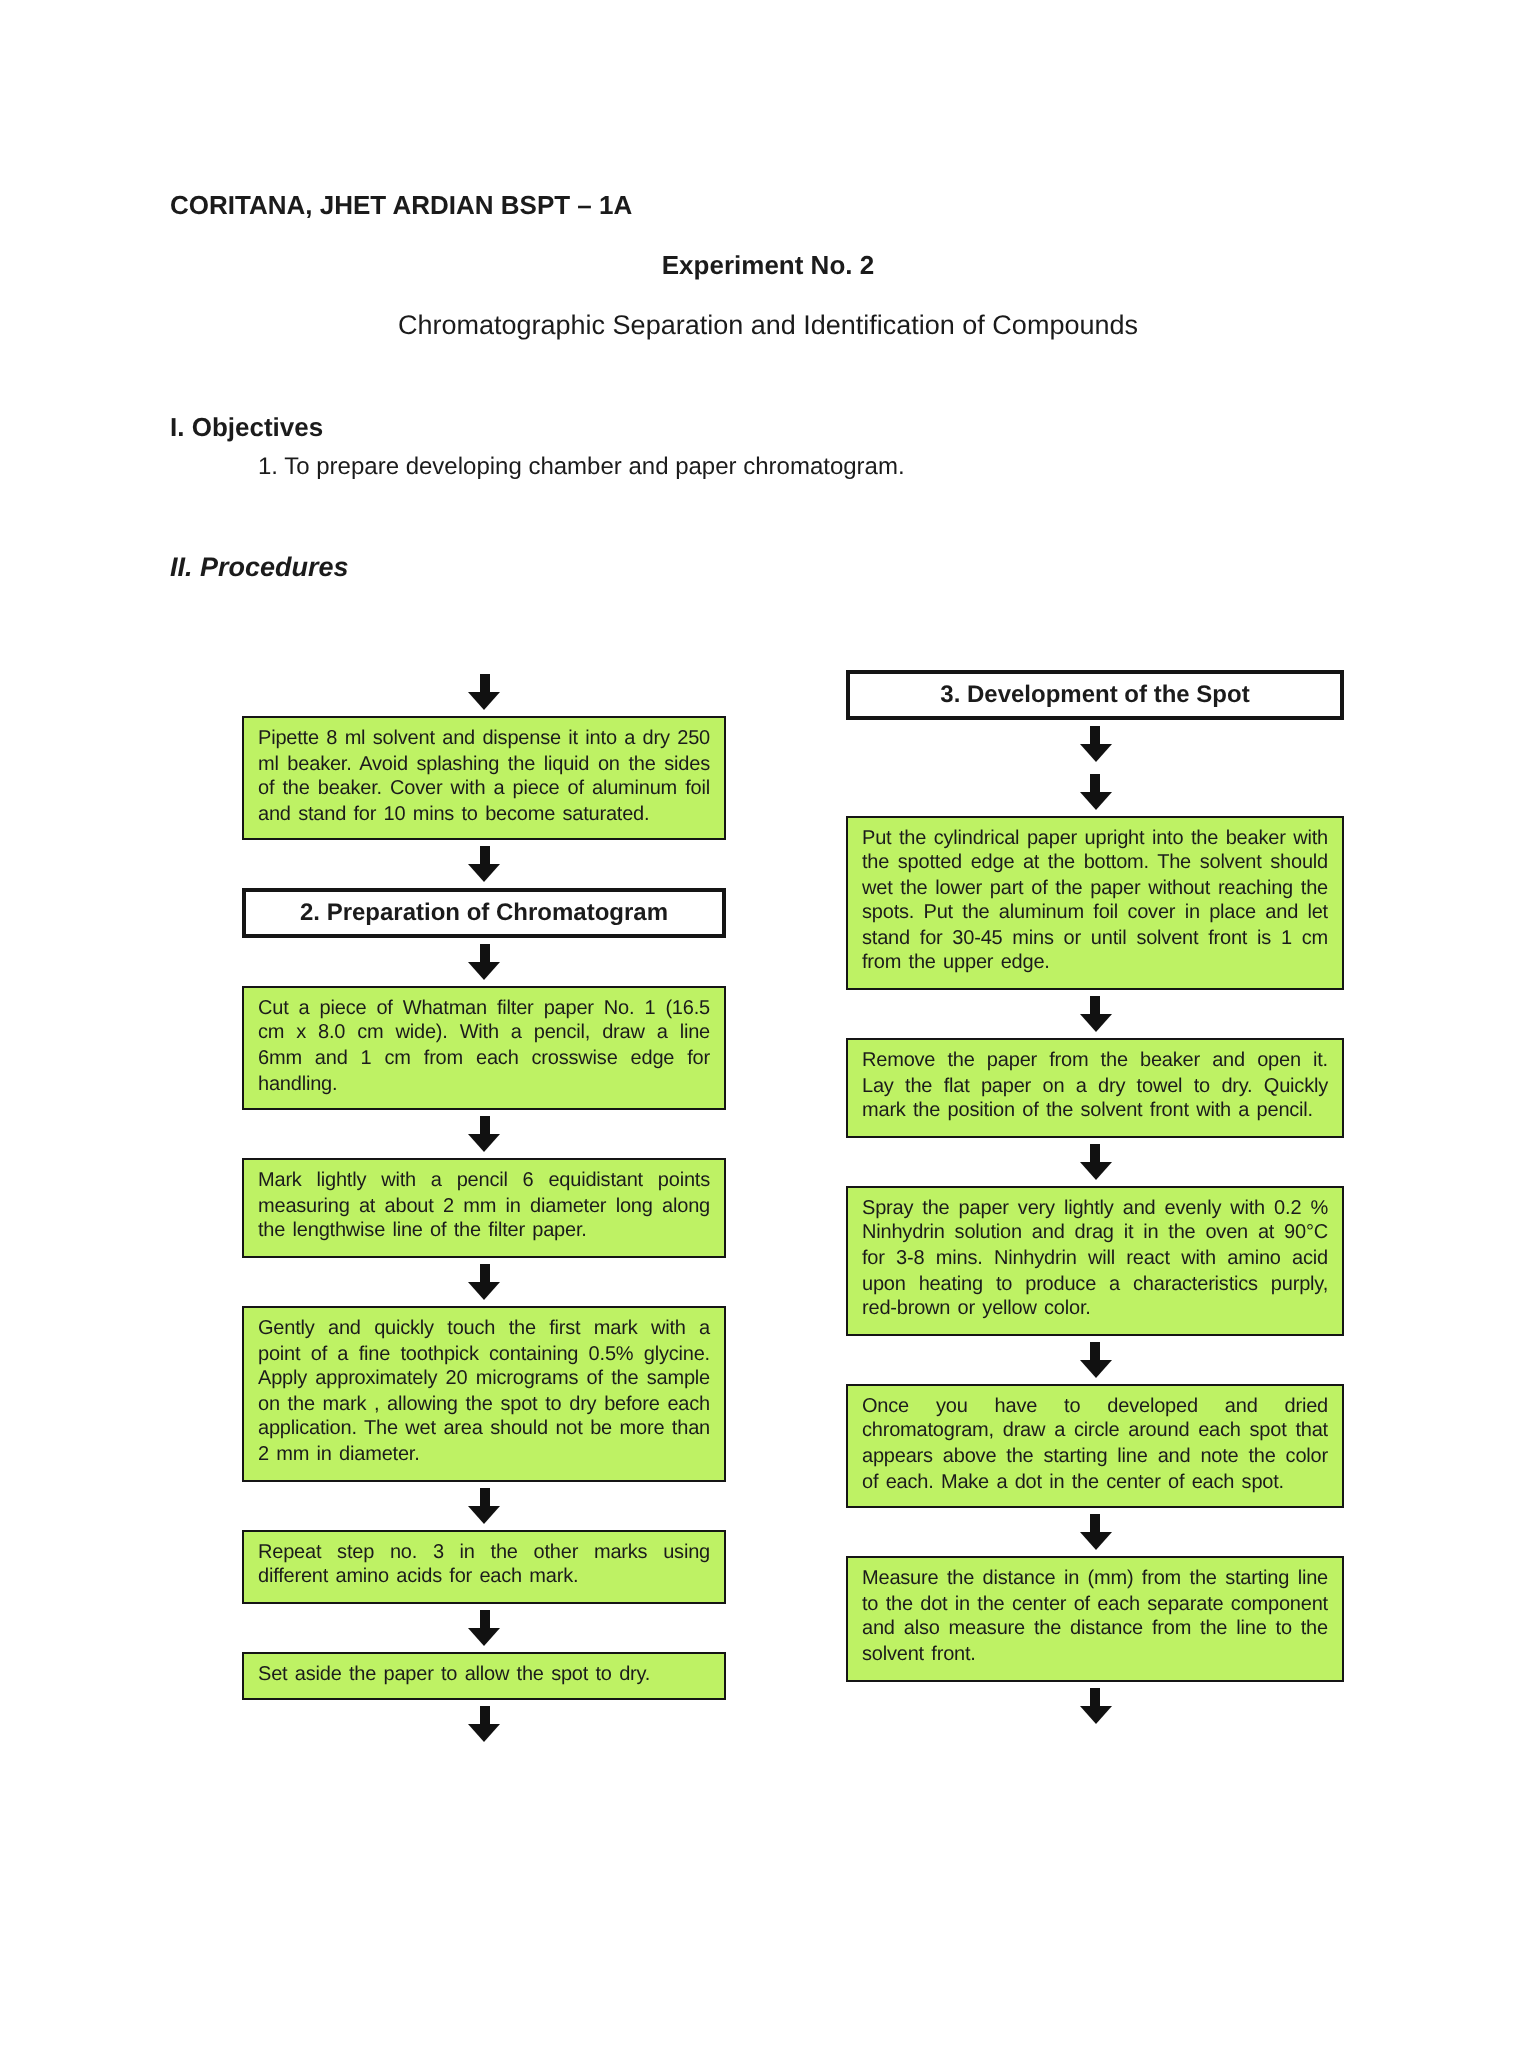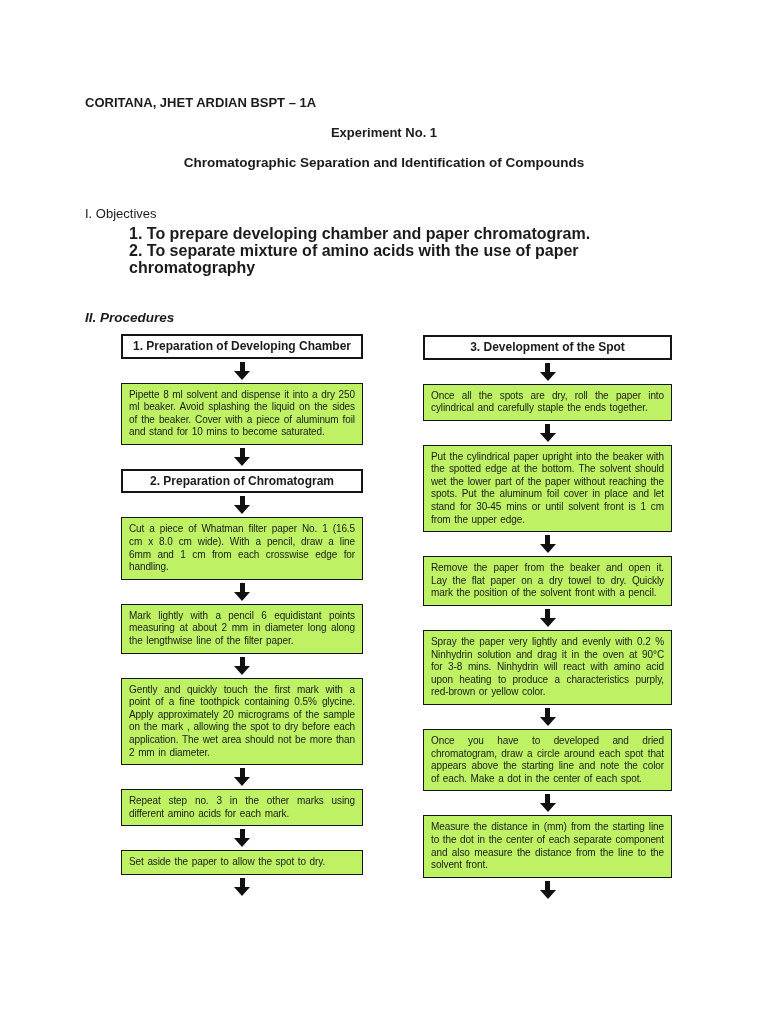--- a/index.html
+++ b/index.html
@@ -10,24 +10,24 @@
     color: #1b1b1b;
     position: relative;
     overflow: hidden;
   }
   .page { position: relative; width: 768px; height: 792px; background: #ffffff; border-radius: 25px; }
 
   
   .doc-header { padding: 95px 85px 0 85px; }
   .student-line { font-weight: bold; font-size: 13px; line-height: 15px; }
   .experiment-label { font-weight: bold; font-size: 13px; text-align: center; margin-top: 15px; }
-  .doc-title { font-weight: bold; font-size: 13.5px; text-align: center; margin-top: 15px; }
-  .objectives-heading { font-weight: normal; font-size: 13px; margin-top: 36px; }
+  .doc-title { font-weight: normal; font-size: 13.5px; text-align: center; margin-top: 15px; }
+  .objectives-heading { font-weight: bold; font-size: 13px; margin-top: 36px; }
   .objectives-list { margin: 4px 0 0 44px; }
-  .objective-item { font-size: 16px; line-height: 17px; font-weight: bold; }
+  .objective-item { font-size: 12px; line-height: 17px; }
   .procedures-heading { font-weight: bold; font-size: 13.5px; margin-top: 34px; font-style: italic; }
 
   
   .flow-col { position: absolute; display: flex; flex-direction: column; align-items: center; }
   .col-left  { left: 121px; top: 334px; width: 242px; }
   .col-right { left: 423px; top: 335px; width: 249px; }
 
   .flow-box {
     box-sizing: border-box;
     width: 100%;
@@ -61,35 +61,33 @@
     border-top: 9px solid #111;
   }
 </style>
 </head>
 <body>
 
 <div class="page">
 
   <div class="doc-header">
     <div class="student-line">CORITANA, JHET ARDIAN BSPT – 1A</div>
-    <div class="experiment-label">Experiment No. 1</div>
+    <div class="experiment-label">Experiment No. 2</div>
     <div class="doc-title">Chromatographic Separation and Identification of Compounds</div>
 
     <div class="objectives-heading">I. Objectives</div>
     <div class="objectives-list">
       <div class="objective-item">1. To prepare developing chamber and paper chromatogram.</div>
-      <div class="objective-item">2. To separate mixture of amino acids with the use of paper chromatography</div>
     </div>
 
     <div class="procedures-heading">II. Procedures</div>
   </div>
 
   <div class="flow-col col-left">
 
-    <div class="flow-header">1.  Preparation of Developing Chamber</div>
     <div class="arrow">
         <div class="stem"></div>
         <div class="head"></div>
       </div>
 
     <div class="flow-box">Pipette 8 ml solvent and dispense it into a dry 250 ml beaker. Avoid splashing the liquid on the sides of the beaker. Cover with a piece of aluminum foil and stand for 10 mins to become saturated.</div>
     <div class="arrow">
         <div class="stem"></div>
         <div class="head"></div>
       </div>
@@ -133,21 +131,20 @@
   </div>
 
   <div class="flow-col col-right">
 
     <div class="flow-header">3. Development of the Spot</div>
     <div class="arrow">
         <div class="stem"></div>
         <div class="head"></div>
       </div>
 
-    <div class="flow-box">Once all the spots are dry, roll the paper into cylindrical and carefully staple the ends together.</div>
     <div class="arrow">
         <div class="stem"></div>
         <div class="head"></div>
       </div>
 
     <div class="flow-box">Put the cylindrical paper upright into the beaker with the spotted edge at the bottom. The solvent should wet the lower part of the paper without reaching the spots. Put the aluminum foil cover in place and let stand for 30-45 mins or until solvent front is 1 cm from the upper edge.</div>
     <div class="arrow">
         <div class="stem"></div>
         <div class="head"></div>
       </div>

